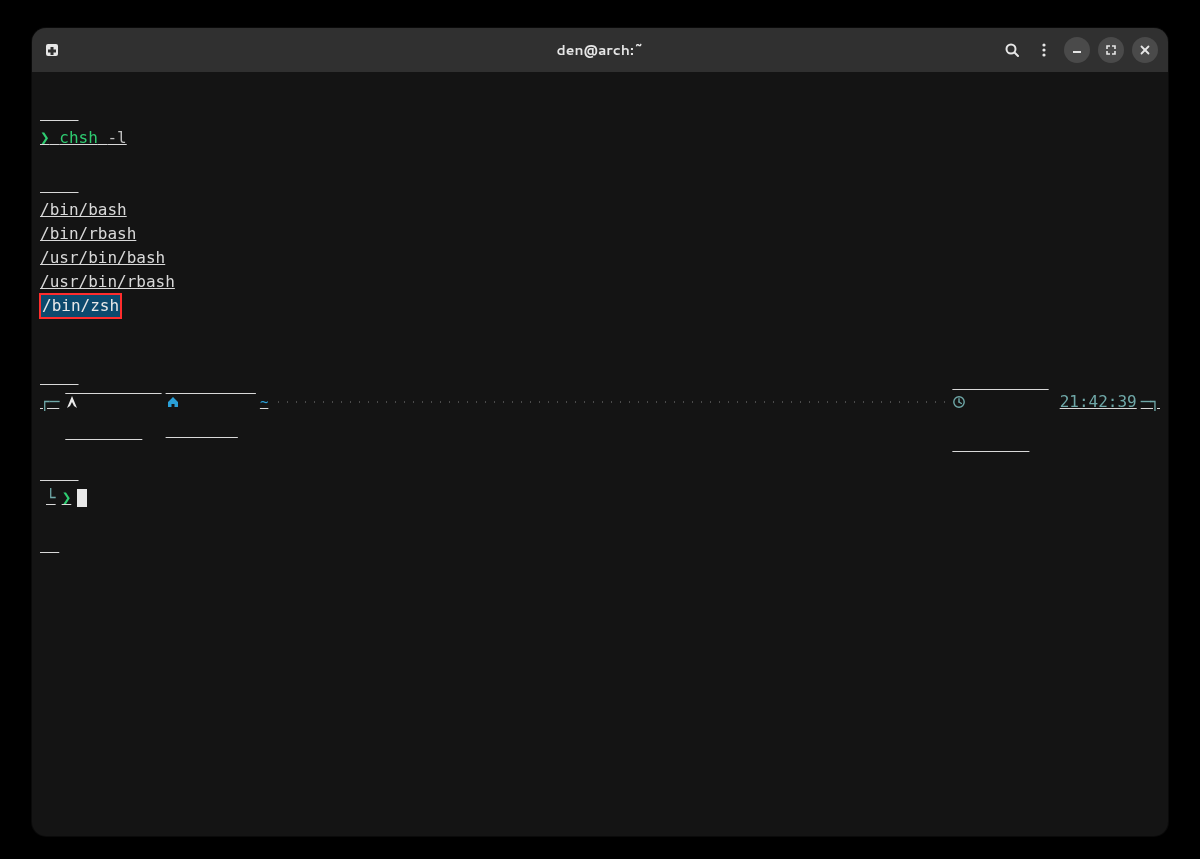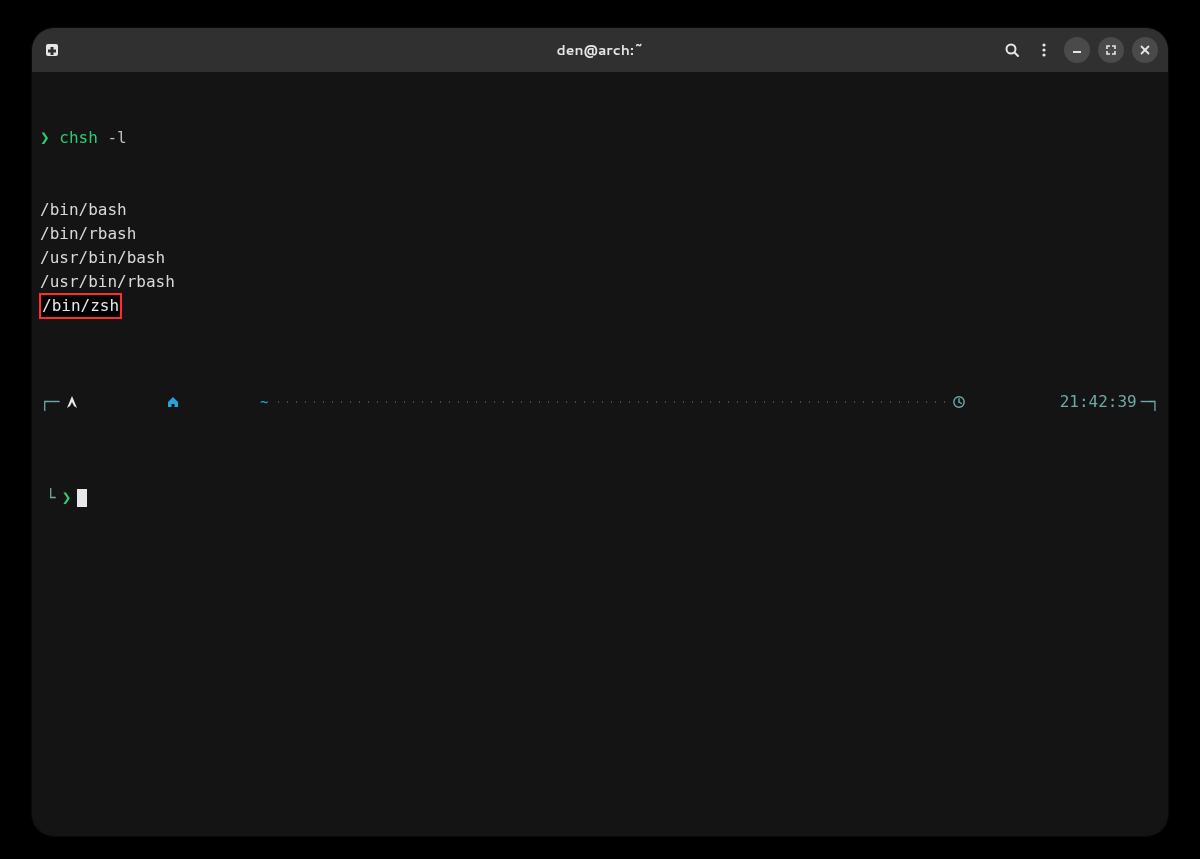--- a/index.html
+++ b/index.html
@@ -2,21 +2,21 @@
 <html><head>
 <meta charset="utf-8">
 <style>
   * { box-sizing: border-box; margin: 0; padding: 0; }
   html, body { width: 1200px; height: 859px; background: #000; font-family: "DejaVu Sans Mono", "Liberation Mono", monospace; overflow: hidden; }
   .window {
     position: absolute;
     left: 32px; top: 28px;
     width: 1136px; height: 808px;
     background: #141414;
-    border-radius: 22px;
+    border-radius: 14px;
     overflow: hidden;
     box-shadow: 0 0 0 1px rgba(255,255,255,0.04);
   }
   .titlebar {
     height: 44px;
     background: #303030;
     display: flex;
     align-items: center;
     padding: 0 10px;
     color: #e6e6e6;
@@ -38,26 +38,27 @@
     background: #4a4a4a; display:flex; align-items:center; justify-content:center;
     color:#e6e6e6; cursor:pointer;
   }
   .term {
     padding: 6px 8px 8px 8px;
     font-size: 16px;
     line-height: 24px;
     color: #d9d9d9;
     white-space: pre;
     font-family: "DejaVu Sans Mono","Liberation Mono",monospace;
+    text-decoration: underline;
   }
   .prompt-sym { color: #2ecc71; font-weight: bold; }
   .cmd-green { color: #2ecc71; }
   .cmd-grey  { color: #bdbdbd; }
   .hl {
-    background: #000000;
+    background: #0c4a6e;
     color: #e8e8e8;
     outline: 2px solid #ff2d2d;
     outline-offset: -1px;
     display: inline-block;
     padding: 0 2px;
   }
   .status-row {
     display: flex;
     align-items: center;
     width: 100%;

